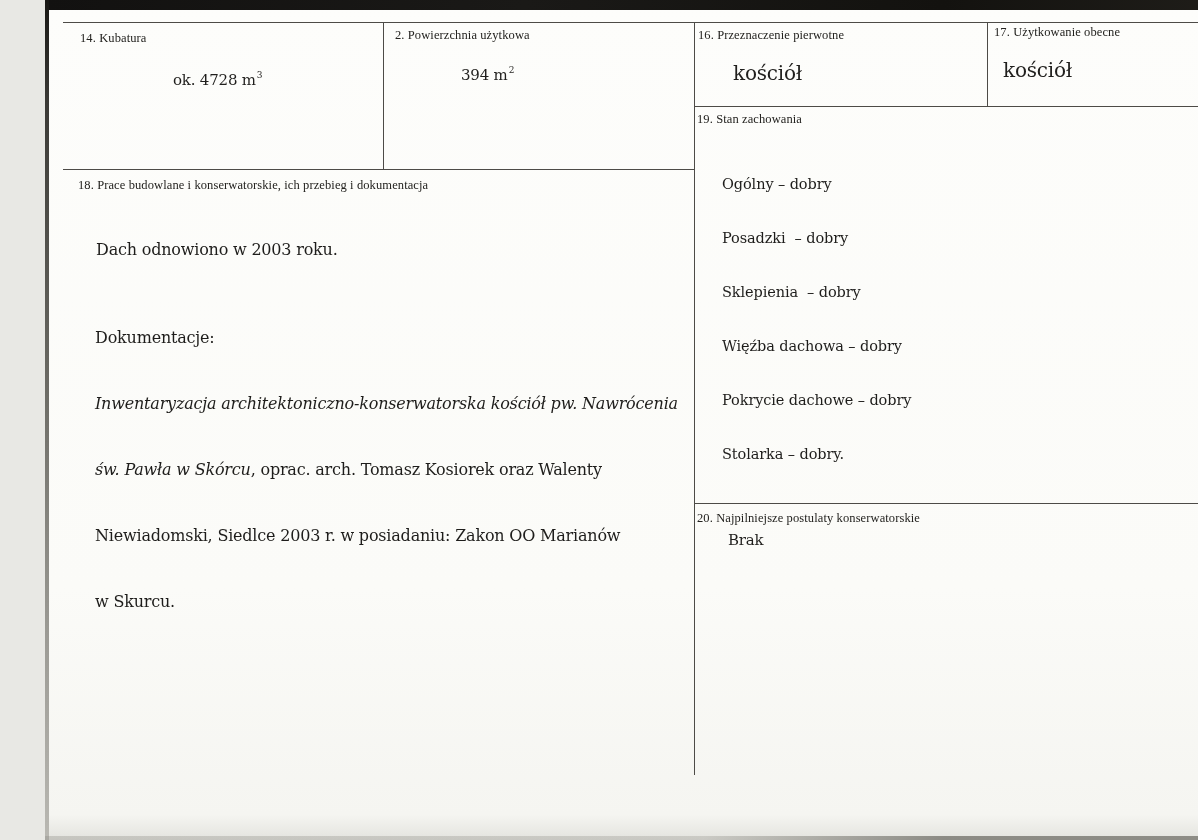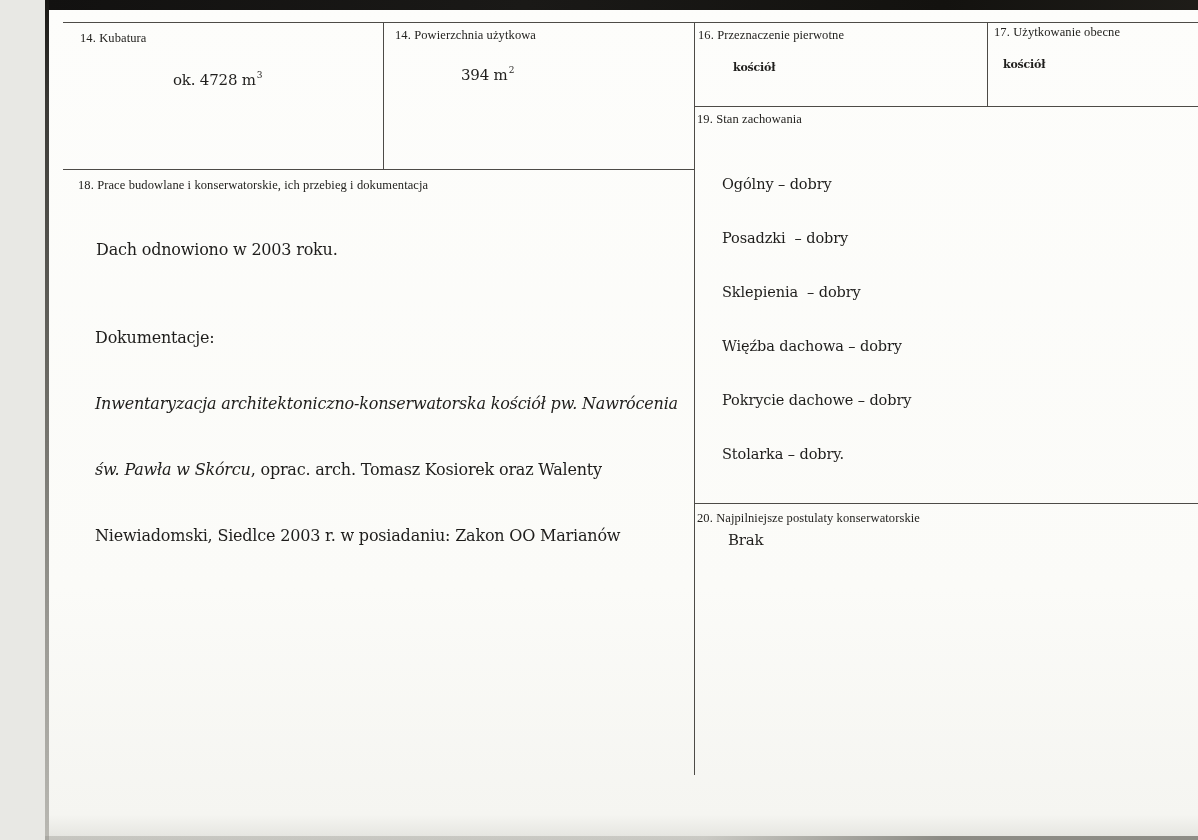--- a/index.html
+++ b/index.html
@@ -49,21 +49,21 @@
     position: absolute;
     font: 15px "DejaVu Serif", serif;
     color: #201f1d;
     letter-spacing: -0.2px;
     white-space: nowrap;
   }
   .val sup {
     font-size: 9px;
     position: relative; top: -1px; left: 1px;
   }
-  .val-lg { font-size: 11px; font-weight: bold; }
+  .val-lg { font-size: 20px; }
   .bigtext {
     position: absolute;
     font: 16px "DejaVu Serif", serif;
     color: #1e1d1b;
     letter-spacing: -0.2px;
     line-height: 23px;
     white-space: pre;
   }
   .docblock {
     position: absolute;
@@ -97,21 +97,21 @@
   <div class="vline" style="left:338px; top:22px; height:147px;"></div>
   <div class="vline" style="left:649px; top:22px; height:753px;"></div>
   <div class="vline" style="left:942px; top:22px; height:84px;"></div>
   <div class="hline" style="left:18px; top:169px; width:631px;"></div>
   <div class="hline" style="left:649px; top:106px; width:549px;"></div>
   <div class="hline" style="left:649px; top:503px; width:549px;"></div>
 
   <div class="lbl" style="left:35px; top:31px;">14. Kubatura</div>
   <div class="val" style="left:128px; top:71px;"><span>ok. 4728 m</span><sup>3</sup></div>
 
-  <div class="lbl" style="left:350px; top:28px;">14. Powierzchnia użytkowa</div>
+  <div class="lbl" style="left:350px; top:28px;">2. Powierzchnia użytkowa</div>
   <div class="val" style="left:416px; top:66px;"><span>394 m</span><sup>2</sup></div>
 
   <div class="lbl" style="left:653px; top:28px;">16. Przeznaczenie pierwotne</div>
   <div class="val val-lg" style="left:688px; top:61px;">kościół</div>
 
   <div class="lbl" style="left:949px; top:25px;">17. Użytkowanie obecne</div>
   <div class="val val-lg" style="left:958px; top:58px;">kościół</div>
 
   <div class="lbl" style="left:652px; top:112px;">19. Stan zachowania</div>
   <div class="list19" style="left:677px; top:139px;">
@@ -125,18 +125,19 @@
 
   <div class="lbl" style="left:33px; top:178px;">18. Prace budowlane i konserwatorskie, ich przebieg i dokumentacja</div>
   <div class="bigtext" style="left:51px; top:192px;">
     <div>Dach odnowiono w 2003 roku.</div>
   </div>
   <div class="docblock" style="left:50px; top:283px;">
     <div>Dokumentacje:</div>
     <div><span class="it">Inwentaryzacja architektoniczno-konserwatorska kościół pw. Nawrócenia</span><span></span></div>
     <div><span class="it">św. Pawła w Skórcu</span><span>, oprac. arch. Tomasz Kosiorek oraz Walenty</span></div>
     <div><span class="it"></span><span>Niewiadomski, Siedlce 2003 r. w posiadaniu: Zakon OO Marianów</span></div>
+    <div><span class="it"></span><span>w Skurcu.</span></div>
   </div>
 
   <div class="lbl" style="left:652px; top:511px;">20. Najpilniejsze postulaty konserwatorskie</div>
   <div class="val" style="left:683px; top:531px;">Brak</div>
 
 </div>
 
 </body></html>

